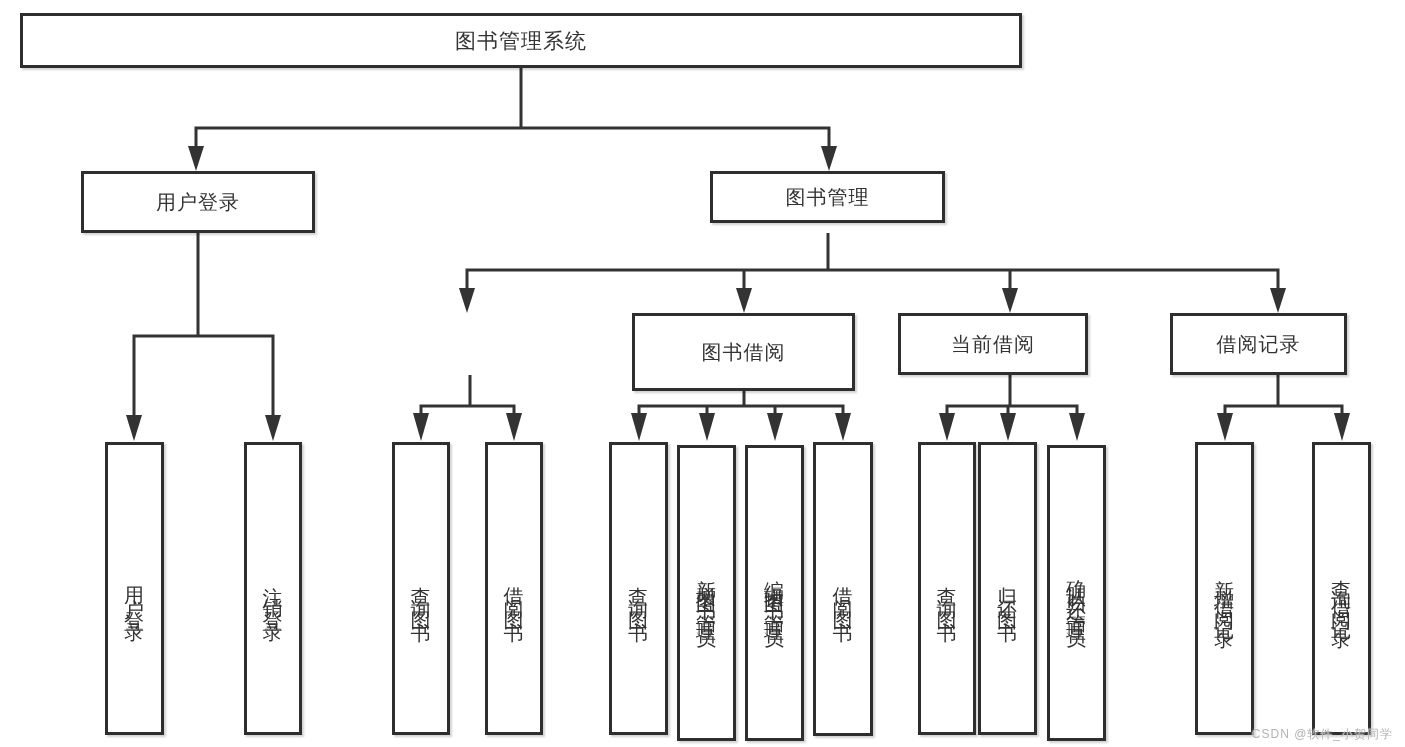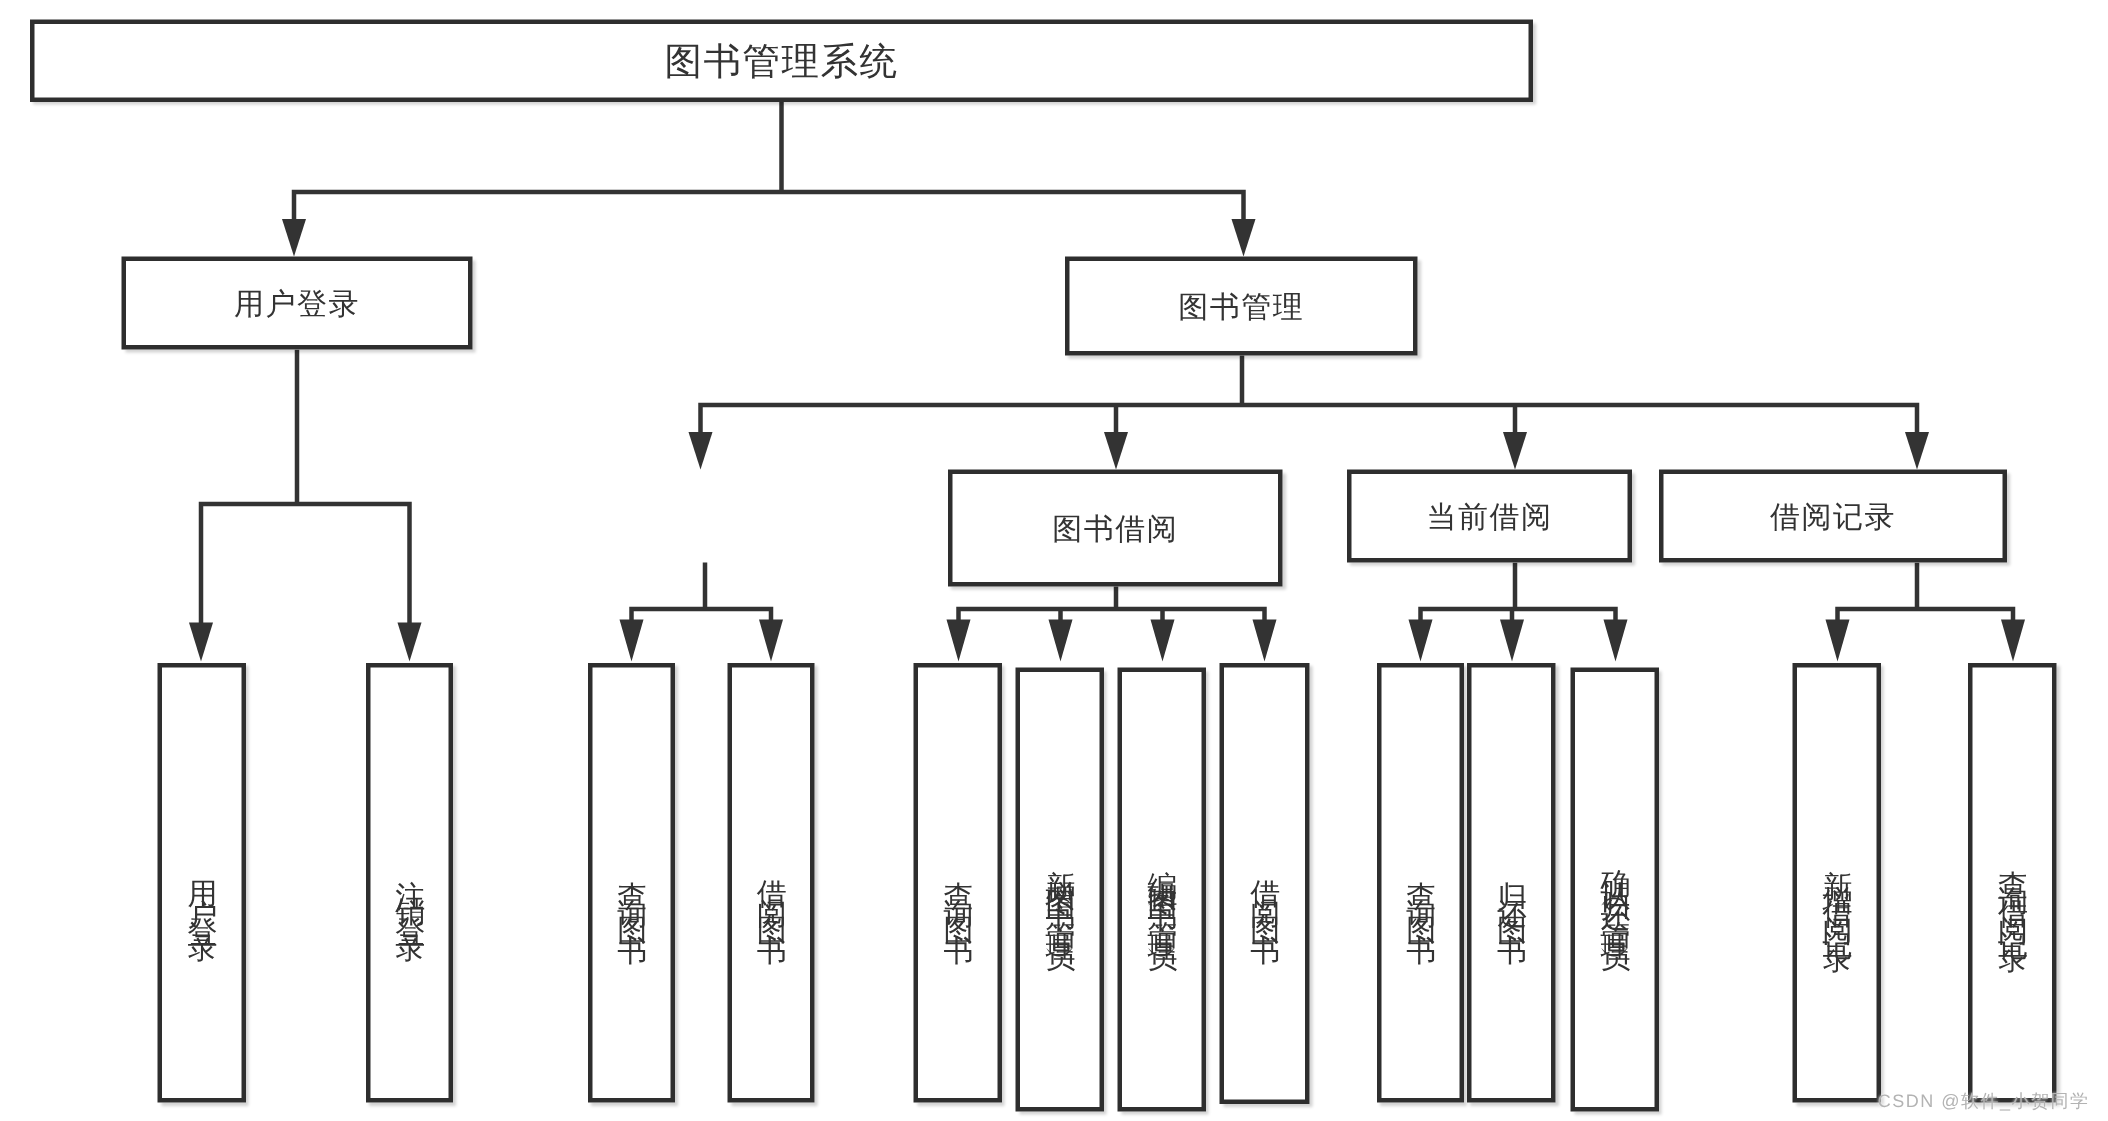--- a/index.html
+++ b/index.html
@@ -17,21 +17,21 @@
     box-sizing:border-box;
     border:3px solid #2e2e2e;
     background:#ffffff;
     display:flex;
     align-items:center;
     justify-content:center;
     box-shadow:2px 2px 2px rgba(0,0,0,0.18);
     z-index:2;
   }
   .box.h{font-size:20px;letter-spacing:1px;}
-  .box.root{font-size:25px;}
+  .box.root{font-size:21px;}
   .vtext{
     writing-mode:vertical-rl;
     text-orientation:mixed;
     font-size:20px;
     line-height:1;
     white-space:nowrap;
   }
   .ls12{letter-spacing:12px;text-indent:12px;}
   .ls10{letter-spacing:10px;text-indent:10px;}
   .ls7{letter-spacing:7px;text-indent:4px;}
@@ -94,31 +94,31 @@
     </g>
   </svg>
 
   <div class="box h root" style="left:20px;top:13px;width:1002px;height:55px">
     <span>图书管理系统</span>
   </div>
 
   <div class="box h" style="left:81px;top:171px;width:234px;height:62px">
     <span>用户登录</span>
   </div>
-  <div class="box h" style="left:710px;top:171px;width:235px;height:66px">
+  <div class="box h" style="left:710px;top:171px;width:235px;height:52px">
     <span>图书管理</span>
   </div>
 
   <div class="box h" style="left:632px;top:313px;width:223px;height:78px">
     <span>图书借阅</span>
   </div>
   <div class="box h" style="left:898px;top:313px;width:190px;height:62px">
     <span>当前借阅</span>
   </div>
-  <div class="box h" style="left:1106px;top:313px;width:232px;height:62px">
+  <div class="box h" style="left:1170px;top:313px;width:177px;height:62px">
     <span>借阅记录</span>
   </div>
 
   <div class="box v" style="left:105px;top:442px;width:59px;height:293px">
     <span class="vtext ls12">用户登录</span>
   </div>
   <div class="box v" style="left:244px;top:442px;width:58px;height:293px">
     <span class="vtext ls12">注销登录</span>
   </div>
 

